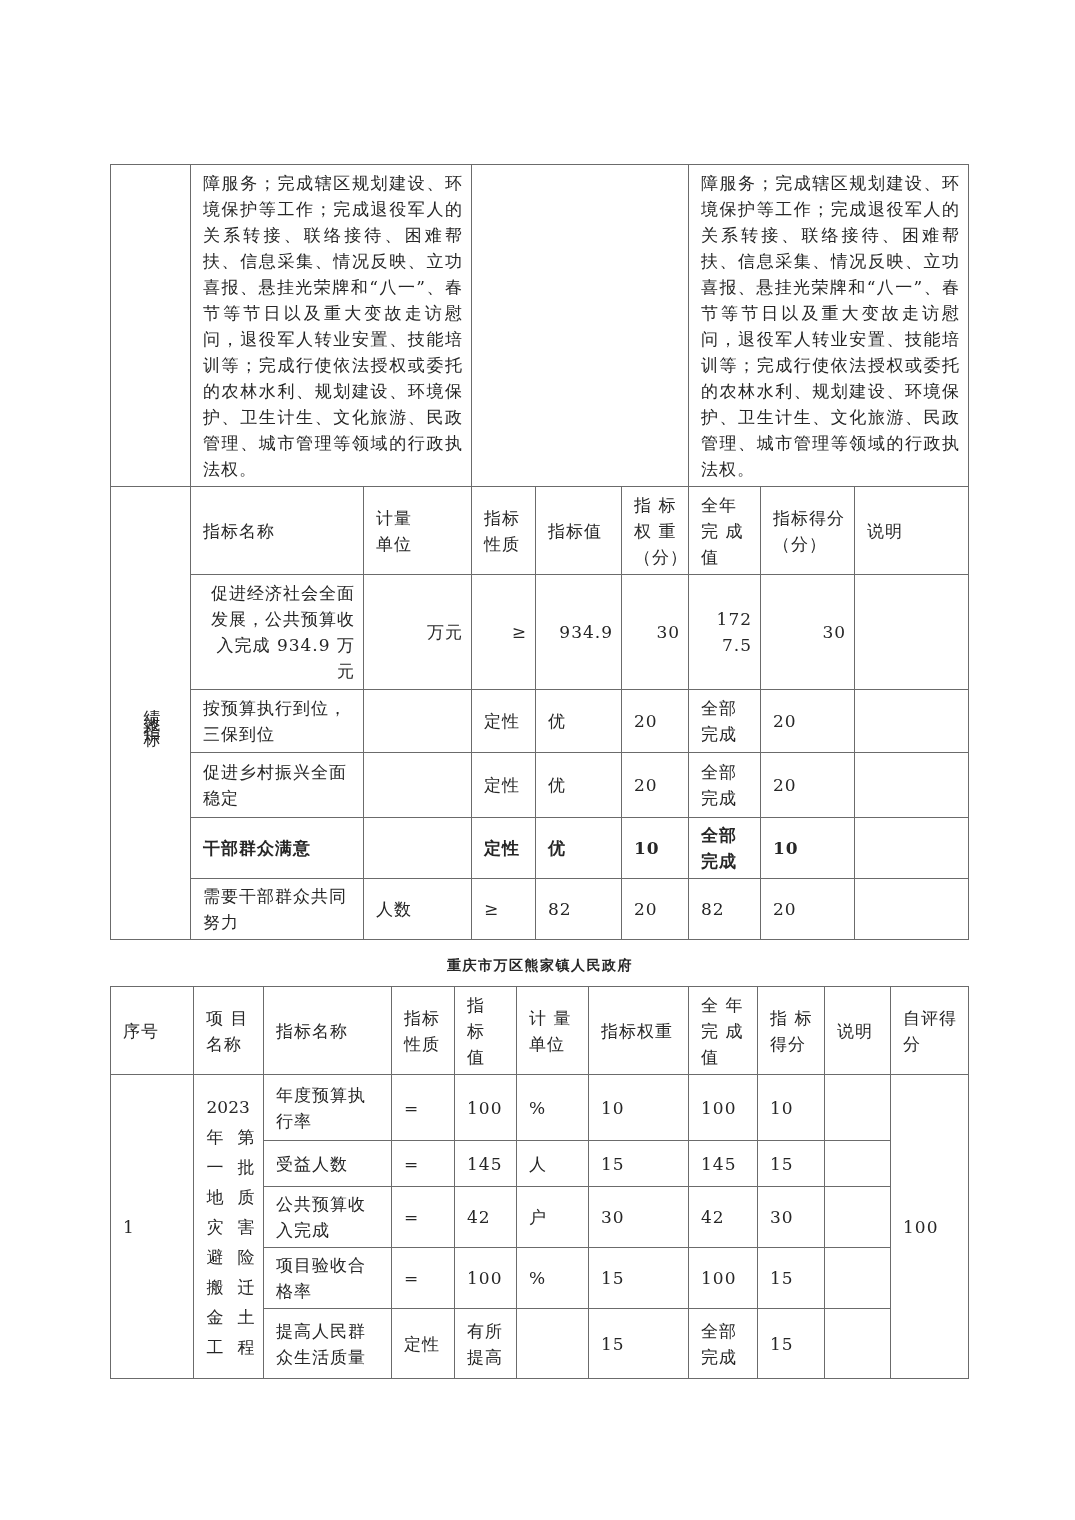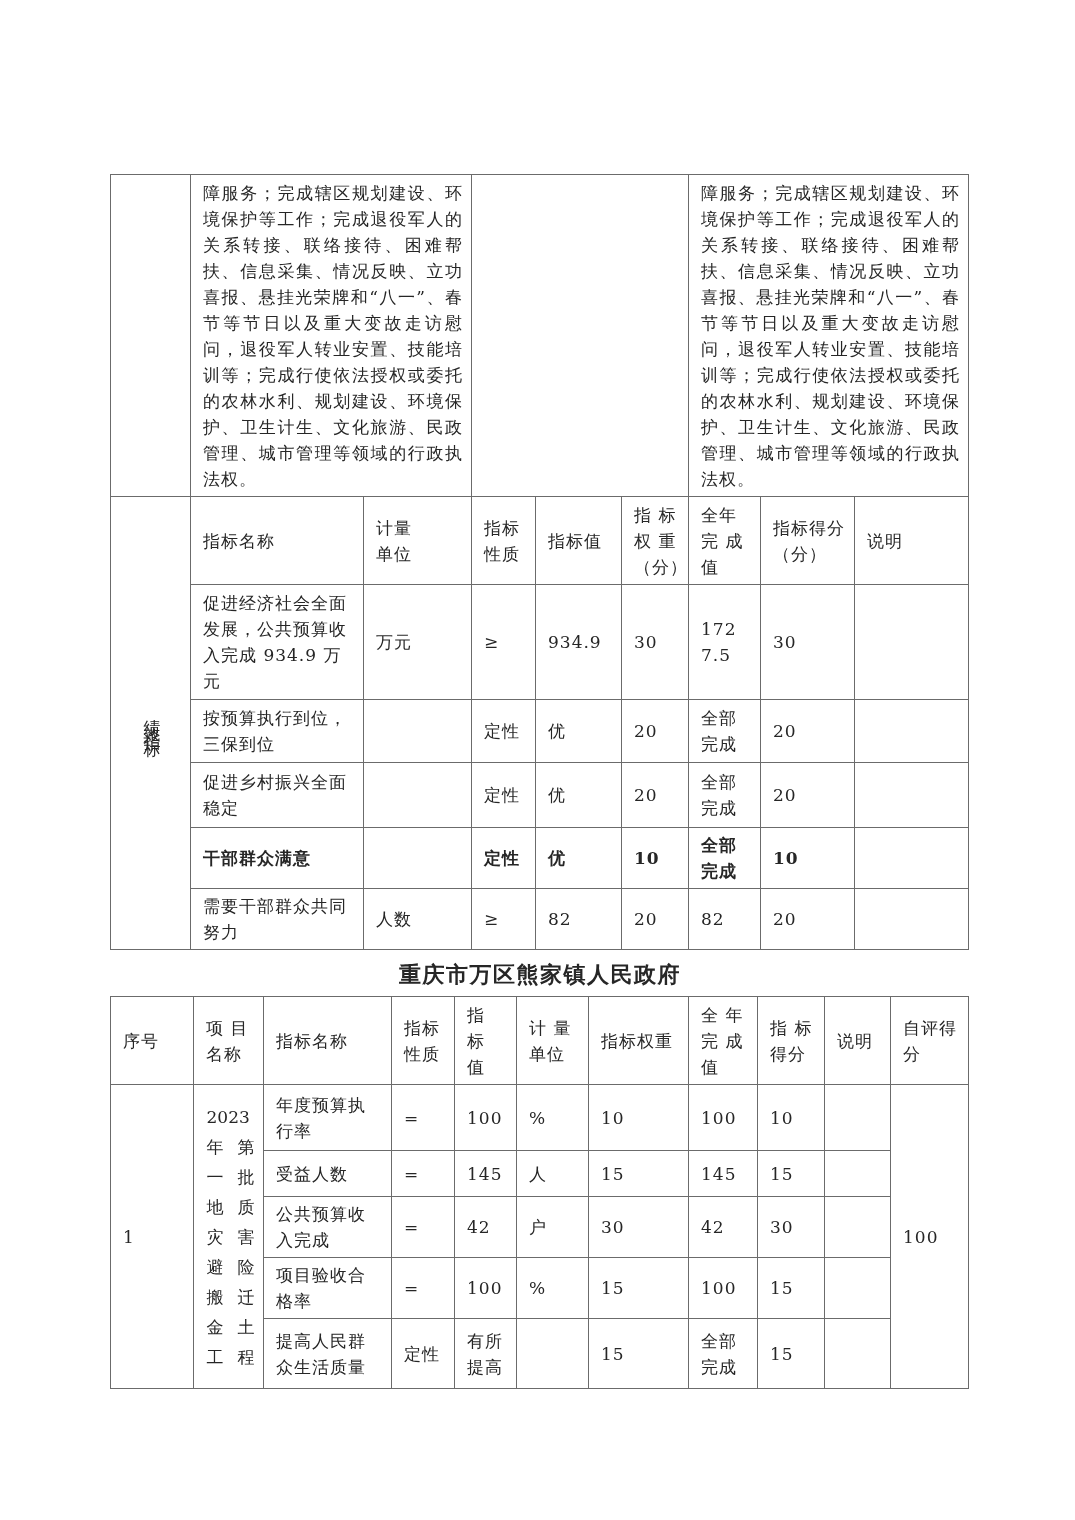--- a/index.html
+++ b/index.html
@@ -5,21 +5,21 @@
   * { margin: 0; padding: 0; box-sizing: border-box; }
   html, body { background: #ffffff; }
   body {
     width: 1075px; height: 1520px;
     position: relative;
     font-family: "DejaVu Serif", "Liberation Serif", serif;
     color: #262626;
   }
   .content {
     position: absolute;
-    left: 110px; top: 174px;
+    left: 110px; top: 164px;
     width: 860px;
   }
   table.doc {
     border-collapse: collapse;
     table-layout: fixed;
     width: 858px;
   }
   table.doc td {
     border: 1px solid #6b6b6b;
     font-size: 17px;
@@ -42,21 +42,21 @@
   td.vcell { text-align: center; padding: 0; }
   .vtext {
     writing-mode: vertical-rl;
     letter-spacing: 7px;
     display: inline-block;
   }
   td.pre { white-space: pre-line; }
   td.break { word-break: break-all; padding-right: 6px; }
   
   tr.ph  { height: 88px; }
-  tr.pr1 { height: 115px; }
+  tr.pr1 { height: 115px; text-align: right; }
   tr.pr2 { height: 63px; }
   tr.pr3 { height: 65px; padding-left: 10px; }
   tr.pr4 { height: 58px; font-weight: bold; }
   tr.pr5 { height: 60px; }
   
   tr.qh  { height: 88px; }
   tr.qr1 { height: 66px; }
   tr.qr2 { height: 46px; }
   tr.qr3 { height: 60px; }
   tr.qr4 { height: 58px; margin-top: 8px; }
@@ -66,21 +66,21 @@
     width: 48px;
     margin: 12px auto;
     text-align: justify;
     text-align-last: justify;
     line-height: 30px;
     letter-spacing: 0;
   }
   .title-block { margin-top: 10px; text-align: center; }
   .org-title, .table-title {
     font-weight: bold;
-    font-size: 22px;
+    font-size: 14px;
     line-height: 30px;
     letter-spacing: 1.5px;
     font-family: Liberation Sans, sans-serif;
   }
   .page-number {
     margin-top: 32px;
     text-align: center;
     font-size: 20px;
     letter-spacing: 2px;
     color: #1a1a1a;

